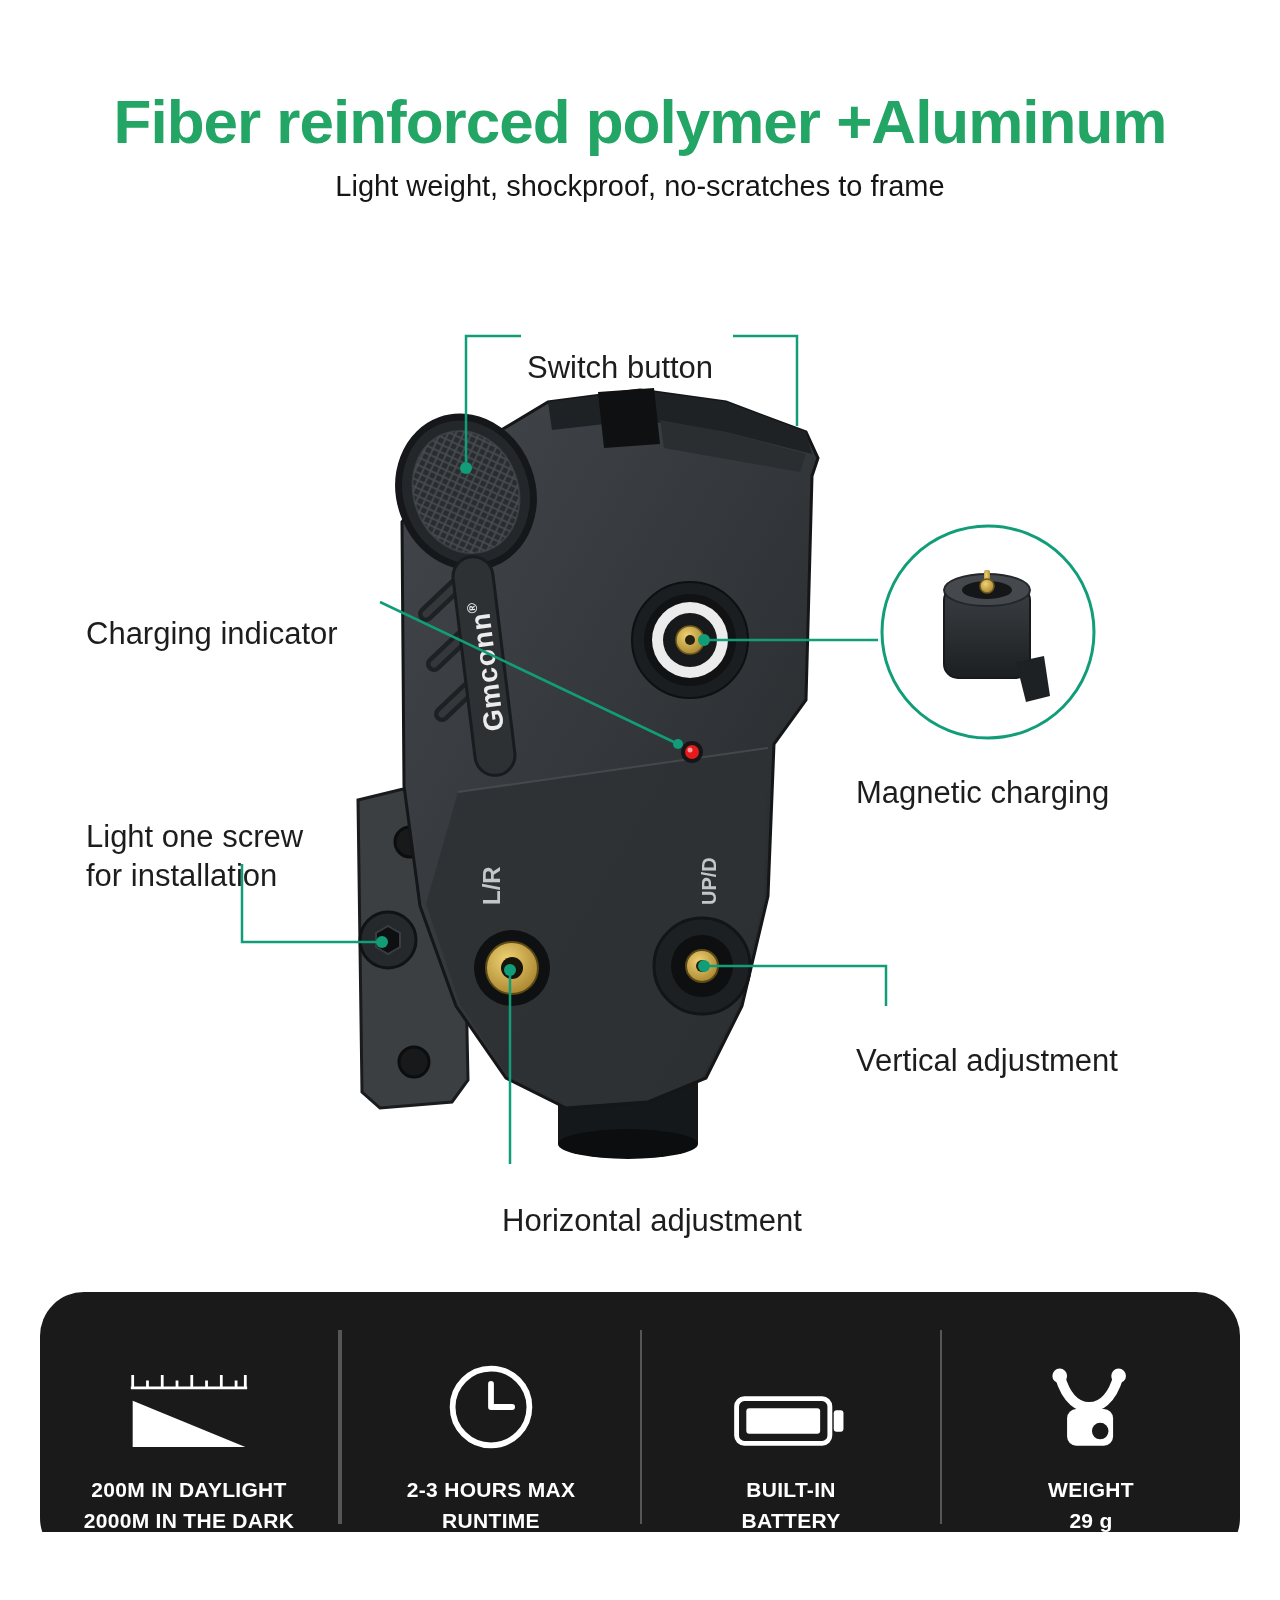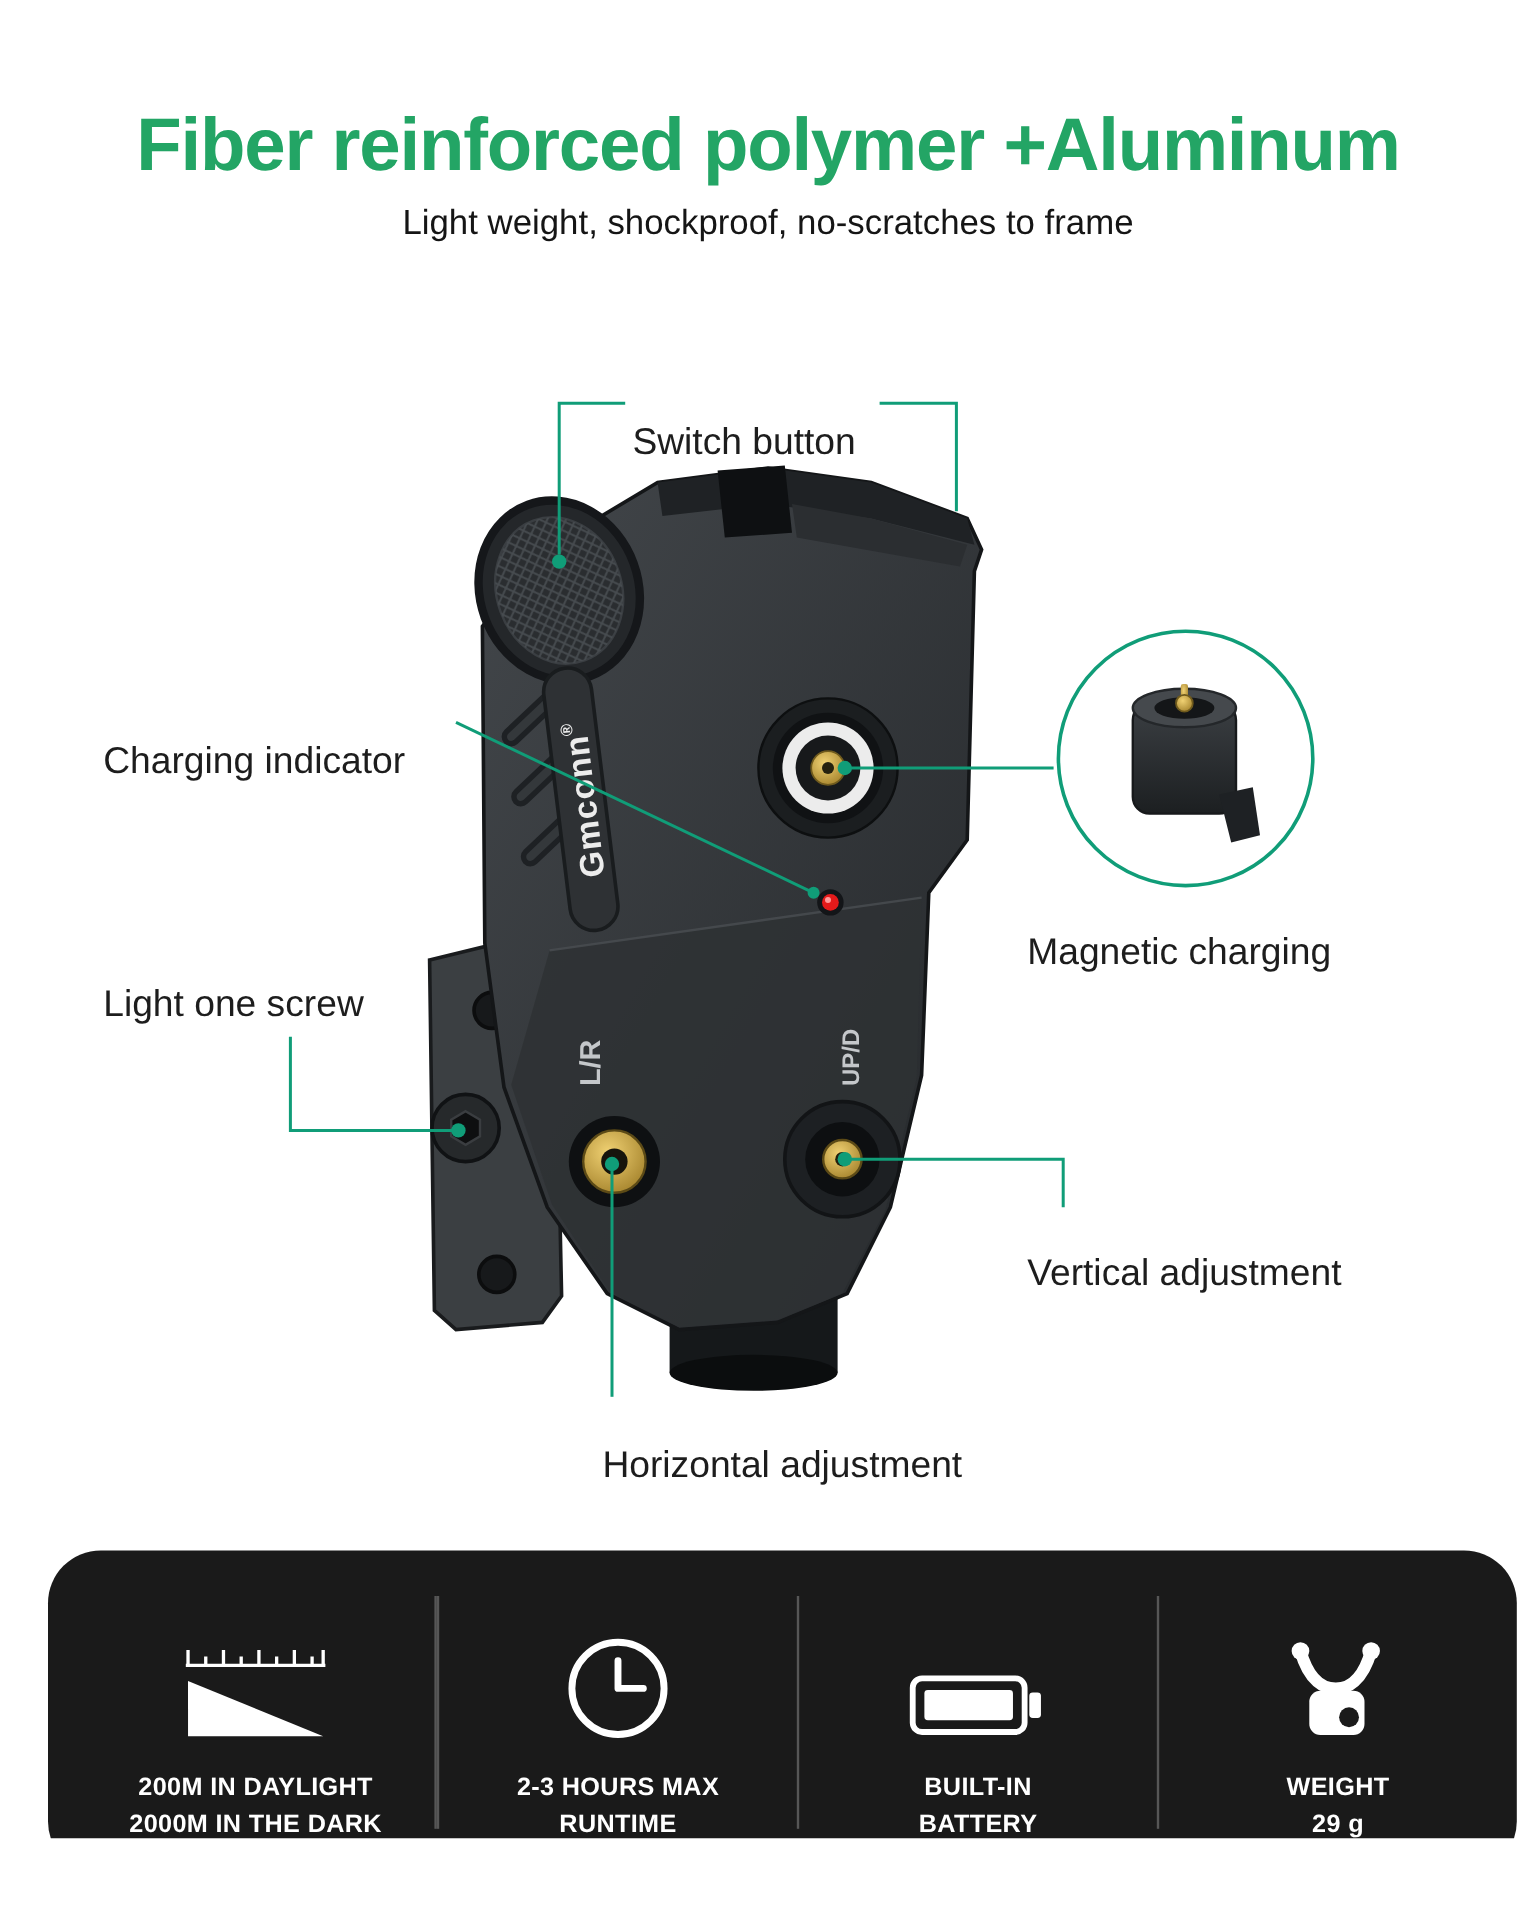--- a/index.html
+++ b/index.html
@@ -9,21 +9,21 @@
   .title{position:absolute;top:86px;left:0;width:100%;text-align:center;
          font-size:62px;font-weight:700;letter-spacing:-1px;color:var(--accent-green,#23a565);}
   .subtitle{position:absolute;top:170px;left:0;width:100%;text-align:center;
             font-size:29px;font-weight:400;color:#151515;}
   
   .stage{position:absolute;inset:0;}
   .stage svg.art{position:absolute;left:0;top:0;width:1280px;height:1600px;}
   .label{position:absolute;font-size:31px;color:#1d1d1d;line-height:1.25;white-space:nowrap;margin-top:32px;}
   
   .feature-bar{position:absolute;left:40px;top:1292px;width:1200px;height:270px;
-               background:var(--bar-bg,#1a1a1a);border-radius:44px;display:flex;align-items:stretch;padding-left:24px;}
+               background:var(--bar-bg,#1a1a1a);border-radius:44px;display:flex;align-items:stretch;}
   .feature{flex:1 1 0;display:flex;flex-direction:column;align-items:center;justify-content:flex-end;
            padding-bottom:26px;}
   .icon-box{height:110px;display:flex;align-items:flex-end;justify-content:center;margin-bottom:20px;}
   .feature-text{text-align:center;color:#ffffff;font-size:21px;font-weight:700;line-height:1.45;
                 letter-spacing:.3px;}
   .divider{width:2px;background:#565656;margin:38px 0;}
   
   .c-line{fill:none;stroke:var(--callout-line,#109d78);stroke-width:2.5;}
   .c-dot{fill:var(--callout-line,#109d78);}
   .inset-ring{fill:#ffffff;stroke:var(--callout-line,#109d78);stroke-width:3;}
@@ -155,20 +155,21 @@
         <line class="c-line" x1="510" y1="970" x2="510" y2="1164"></line>
         <circle class="c-dot" cx="510" cy="970" r="6"></circle>
       </g>
     </svg>
 
     <div class="label" style="left:527px;top:317px">Switch button</div>
     <div class="label" style="left:86px;top:583px">Charging indicator</div>
     <div class="label" style="left:856px;top:742px">Magnetic charging</div>
     <div class="label" style="left:86px;top:786px">
       <div>Light one screw</div>
+      <div>for installation</div>
     </div>
     <div class="label" style="left:502px;top:1170px">Horizontal adjustment</div>
     <div class="label" style="left:856px;top:1010px">Vertical adjustment</div>
   </div>
 
   <div class="feature-bar">
 
     <div class="feature">
       <div class="icon-box">
         <svg width="120" height="90" viewBox="0 0 130 96">

